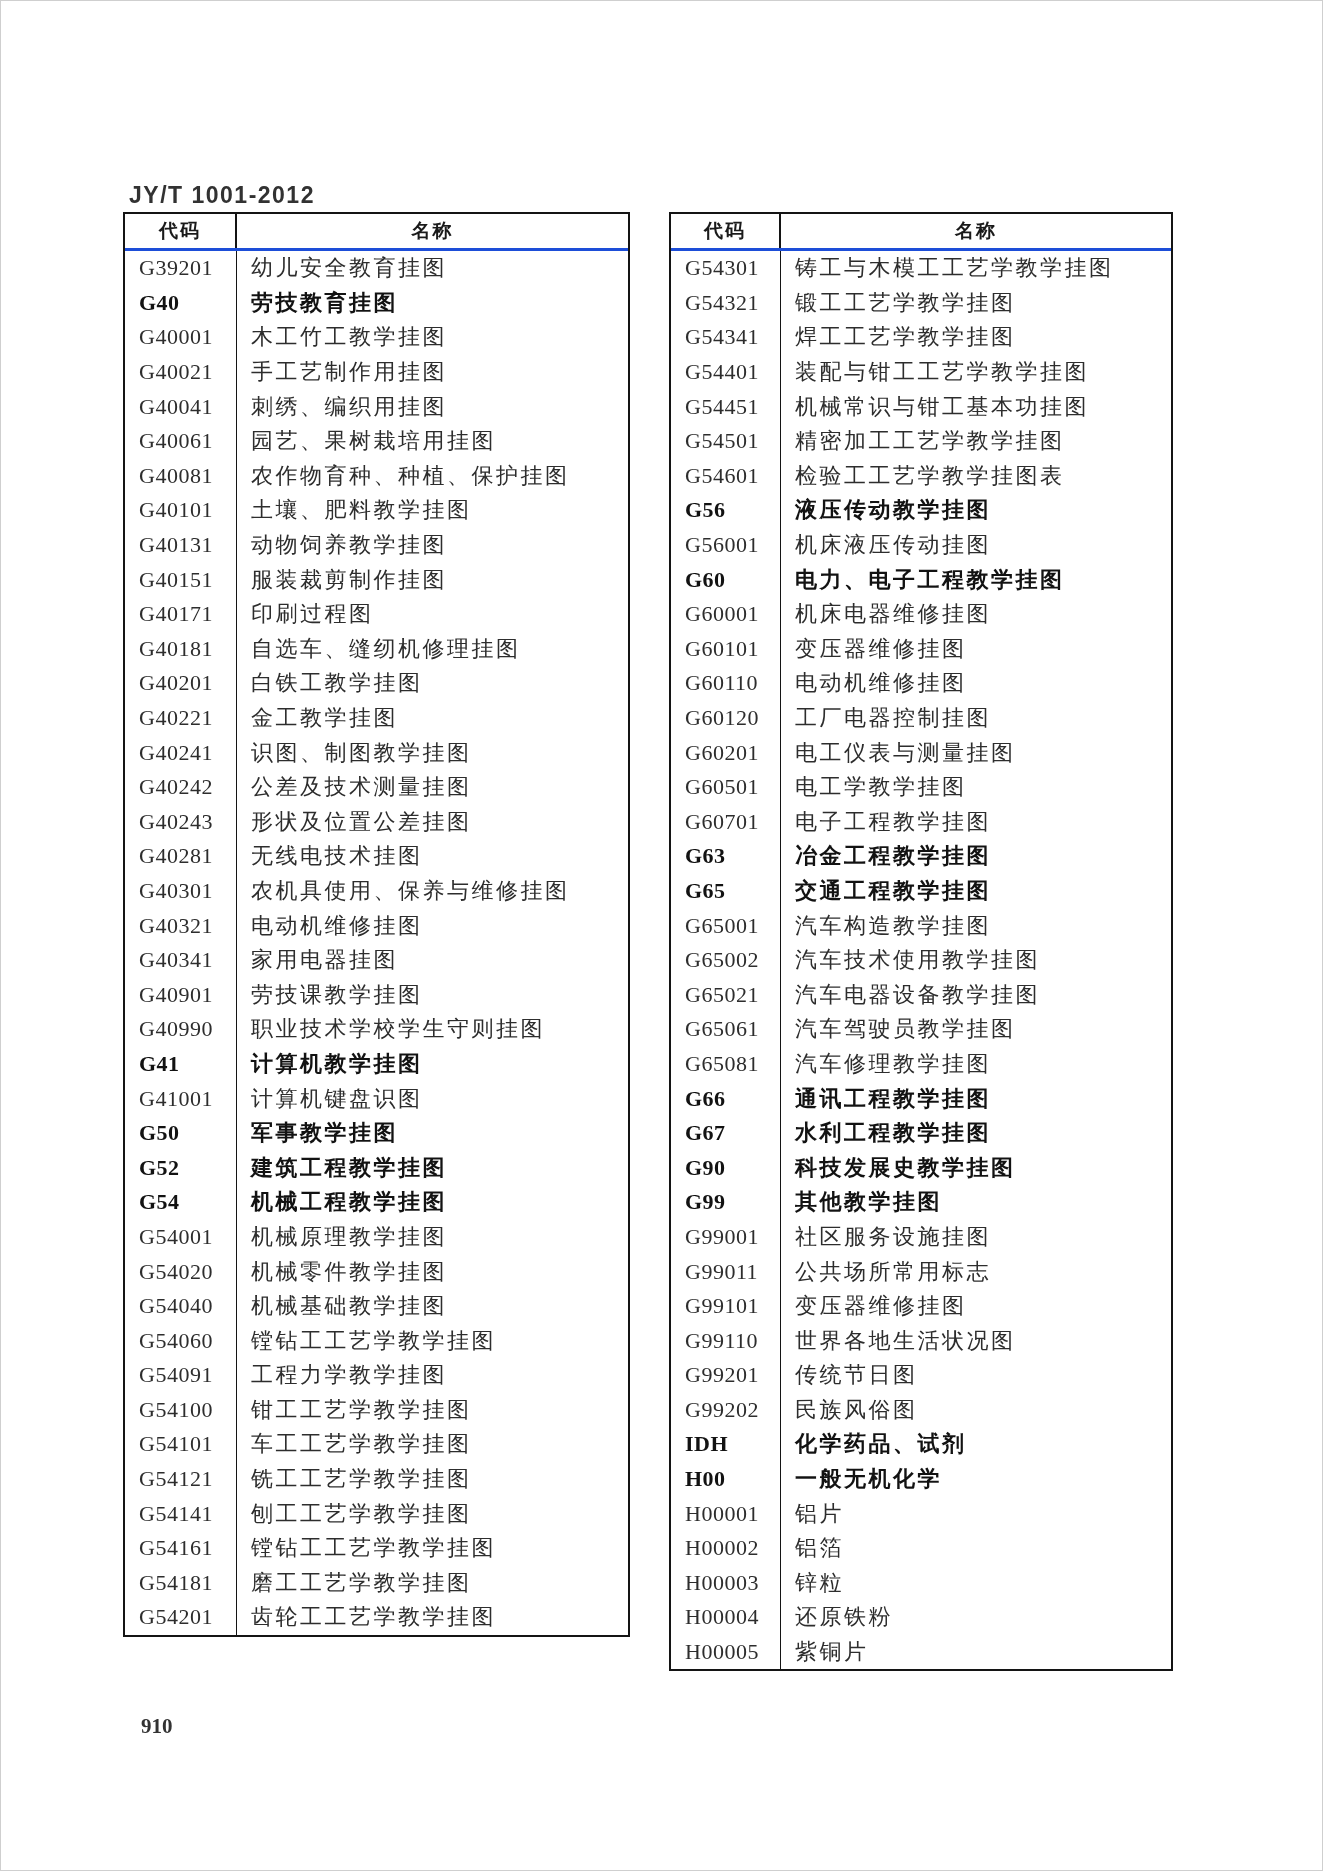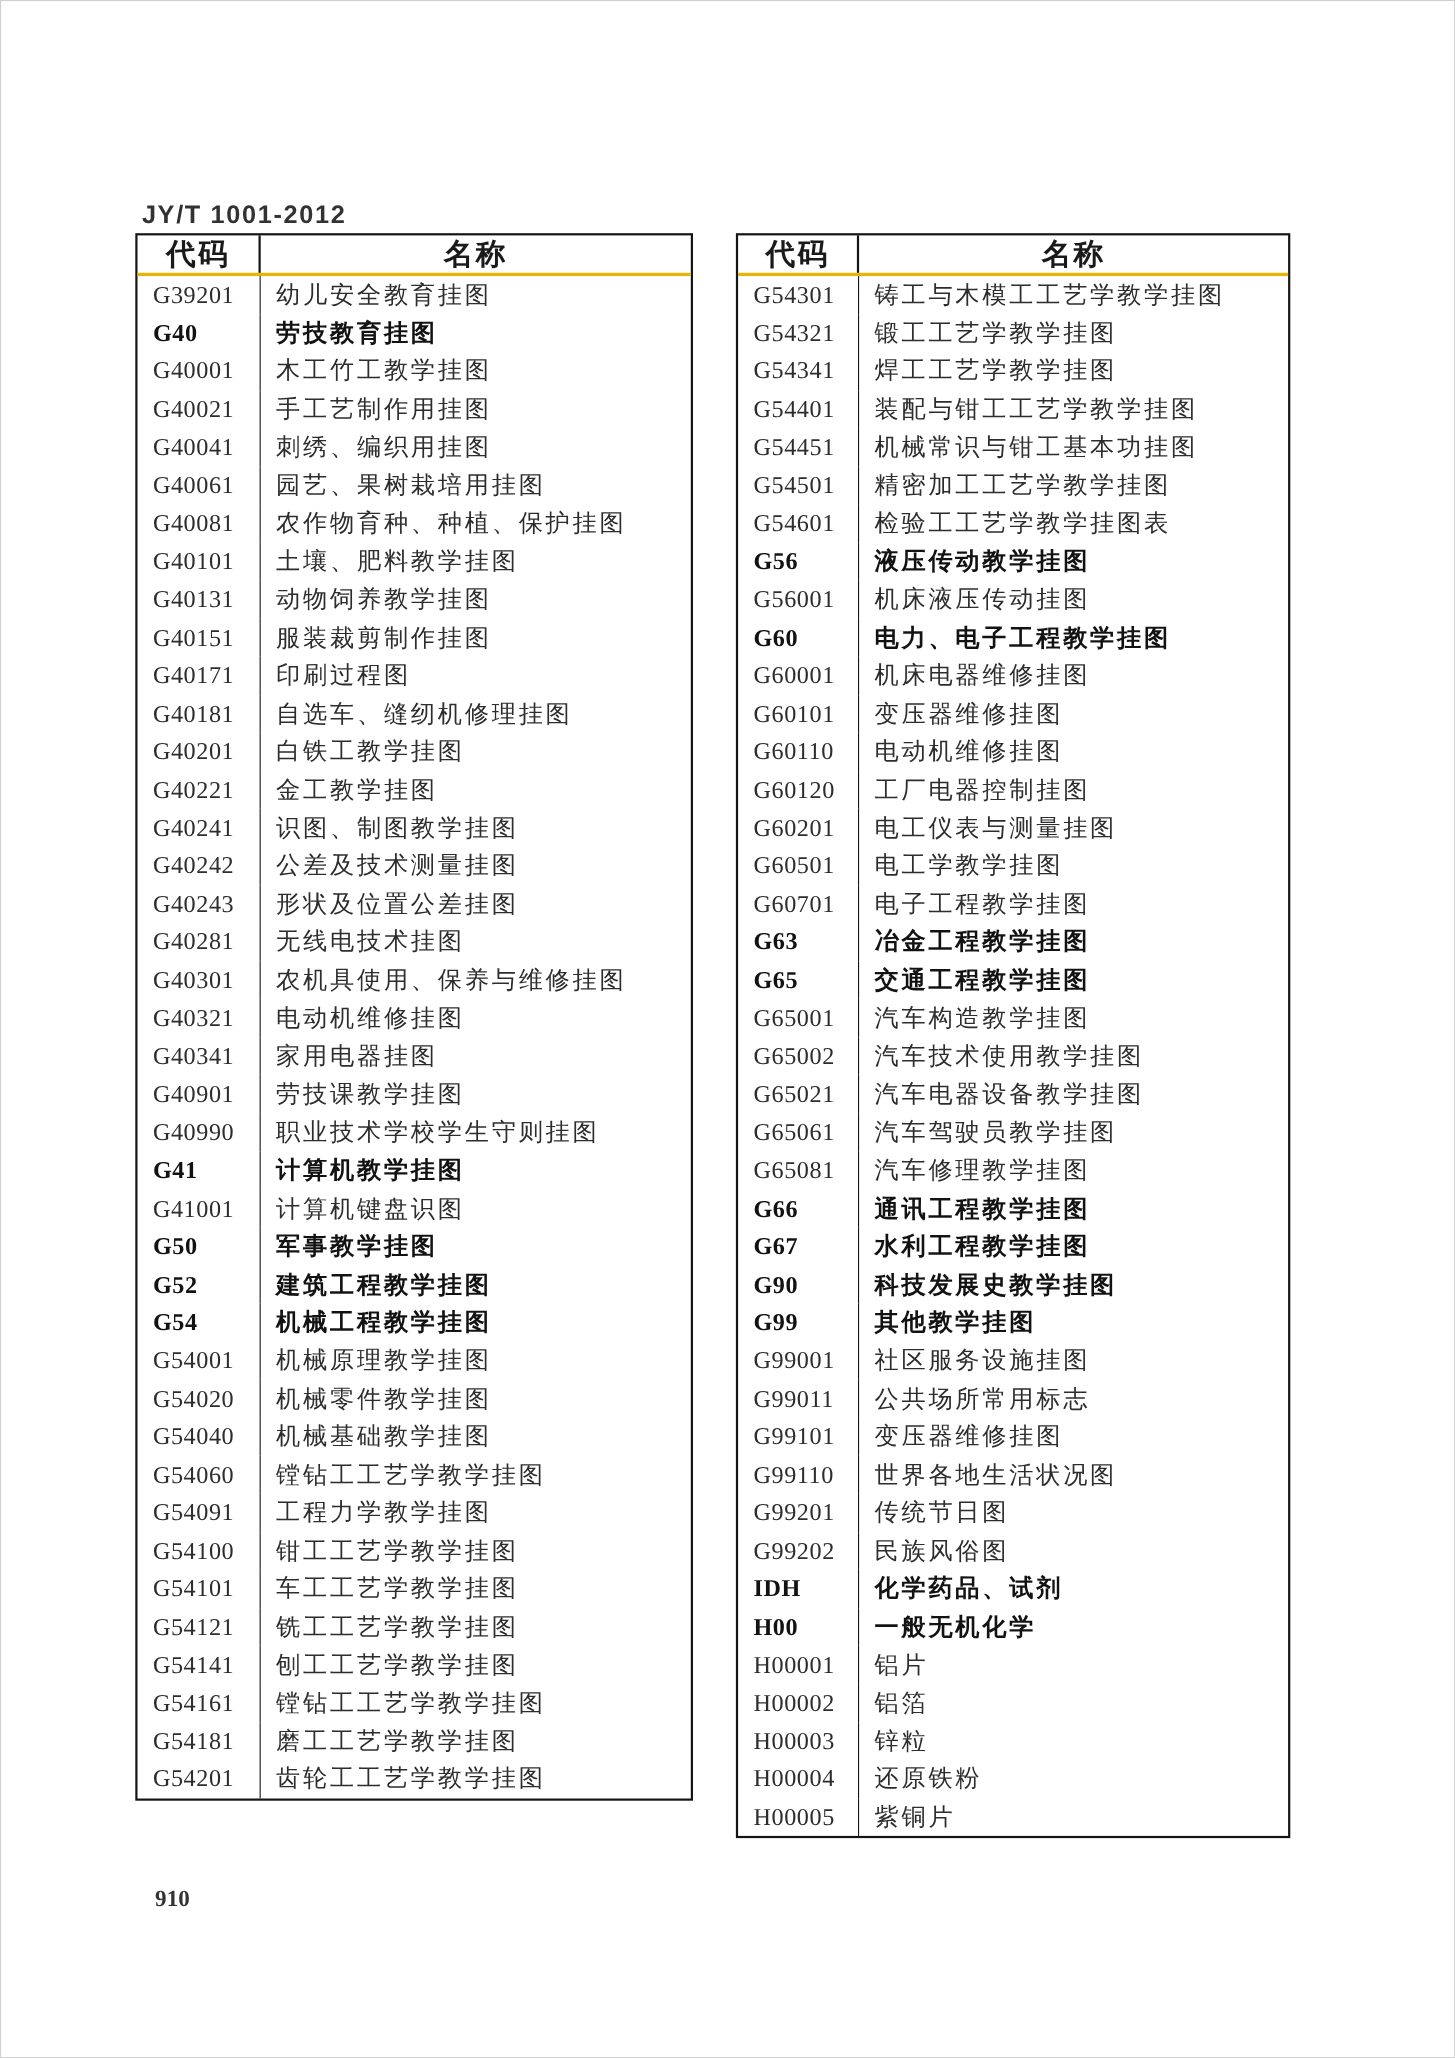--- a/index.html
+++ b/index.html
@@ -13,22 +13,22 @@
     font-family:"Liberation Sans", sans-serif;font-size:23px;font-weight:600;
     letter-spacing:1.5px;color:#323232;margin-top:36px;
   }
   .data-table{
     position:absolute;top:212px;background:#fff;
     border:2px solid #141414;box-sizing:border-box;
   }
   .table-left{left:123px;width:507px;}
   .table-right{left:669px;width:504px;}
   .thead{
-    display:flex;height:34px;border-bottom:3px solid #eab308;
-    font-weight:bold;font-size:27px;color:#1a1a1a;
+    display:flex;height:34px;border-bottom:3px solid #1d4ed8;
+    font-weight:bold;font-size:19px;color:#1a1a1a;
   }
   .th-code{
     width:112px;border-right:2px solid #141414;box-sizing:border-box;
     display:flex;align-items:center;justify-content:center;letter-spacing:2px;
   }
   .table-right .th-code{width:110px;}
   .th-name{flex:1;display:flex;align-items:center;justify-content:center;letter-spacing:2px;}
   .trow{display:flex;height:34.6px;font-size:22px;}
   .td-code{
     width:112px;border-right:1.5px solid #141414;box-sizing:border-box;

